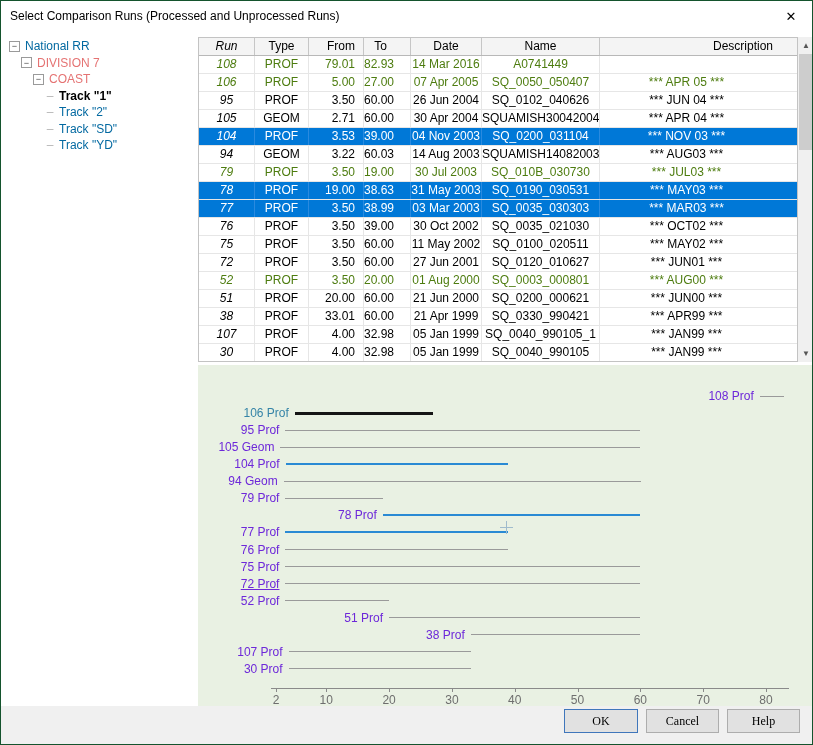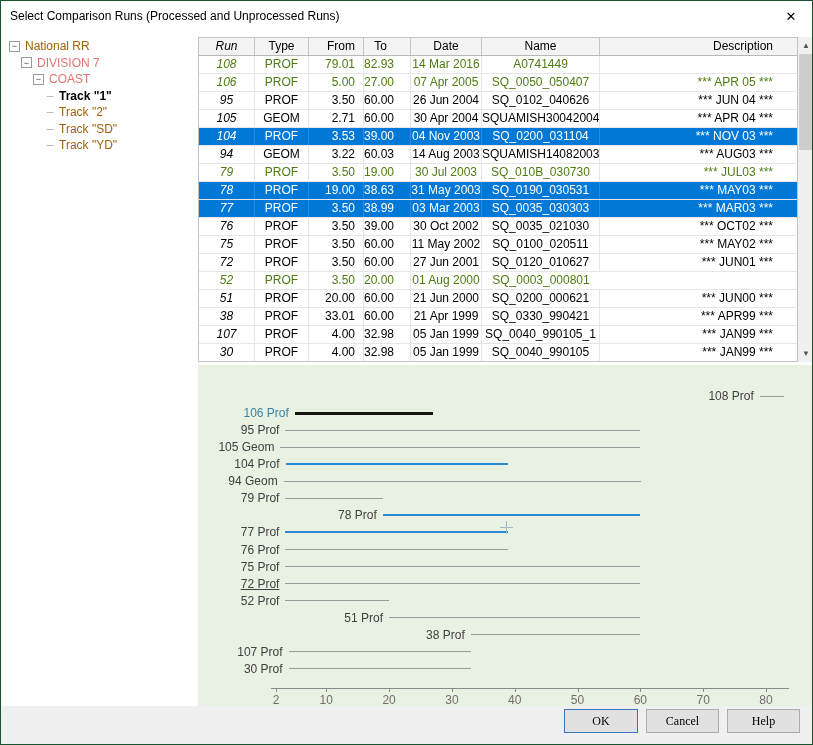--- a/index.html
+++ b/index.html
@@ -8,29 +8,29 @@
   
   .titlebar{position:absolute;left:0;top:0;width:100%;height:30px;background:#fff;display:flex;align-items:center;}
   .title{padding-left:9px;font-size:12px;}
   .closebtn{position:absolute;right:1px;top:1px;width:40px;height:28px;display:flex;align-items:center;justify-content:center;font-size:13px;color:#000;}
   
   .tree-panel{position:absolute;left:0;top:30px;width:197px;height:675px;background:#fff;padding-top:7px;box-sizing:border-box;}
   .titem{height:16.5px;display:flex;align-items:center;white-space:nowrap;}
   .expander{display:inline-flex;flex:none;width:9px;height:9px;box-sizing:content-box;border:1px solid #9a9a9a;background:#fff;color:#444;
             font-size:9px;line-height:8px;align-items:center;justify-content:center;margin-right:5px;}
   .leafdash{display:inline-block;flex:none;width:10px;color:#b5b5b5;margin-right:4px;text-align:center;}
-  .tlabel.gray{color:#a16207;} .tlabel.red{color:#e57373;} .tlabel.black{color:#000;} .tlabel.bold{font-weight:bold;}
+  .tlabel.gray{color:#0369a1;} .tlabel.red{color:#e57373;} .tlabel.black{color:#000;} .tlabel.bold{font-weight:bold;}
   
   .table-wrap{position:absolute;left:197px;top:36px;width:600px;height:325px;box-sizing:border-box;border:1px solid #c3c3c3;background:#fff;overflow:hidden;}
   .thead{display:flex;height:17px;background:#f4f4f4;border-bottom:1px solid #b8b8b8;}
   .hcell{box-sizing:border-box;border-right:1px solid #c6c6c6;font-size:12px;line-height:16px;text-align:center;overflow:hidden;white-space:nowrap;}
   .hcell:last-child{border-right:none;}
   .trow{display:flex;height:18px;box-sizing:border-box;border-bottom:1px solid #e6e6e6;}
   .tcell{box-sizing:border-box;border-right:1px solid #e6e6e6;font-size:12px;line-height:17px;overflow:hidden;white-space:nowrap;}
-  .tcell:last-child{border-right:none;}
+  .tcell:last-child{border-right:none;text-align:center;}
   .c0{width:56px;text-align:center;font-style:italic;}
   .c1{width:54px;text-align:center;}
   .c2{width:55px;text-align:right;padding-right:8px;}
   .c3{width:47px;text-align:right;padding-right:23px;}
   .c4{width:71px;text-align:center;}
   .c5{width:118px;text-align:center;}
   .c6{width:197px;text-align:right;padding-right:24px;}
   .trow.red{color:#4d7c0f;}
   .trow.selected{background:#0078d7;color:#fff;}
   .trow.selected .tcell{border-right-color:#2a8adf;border-bottom-color:#0078d7;}
@@ -39,21 +39,21 @@
   .scroll-up,.scroll-down{position:absolute;left:0;width:16px;height:17px;display:flex;align-items:center;justify-content:center;font-size:8px;color:#555;}
   .scroll-up{top:0;} .scroll-down{bottom:0;}
   .scroll-thumb{position:absolute;left:1px;top:17px;width:14px;height:96px;background:#cdcdcd;}
   
   .chart{position:absolute;left:197px;top:364px;width:616px;height:341px;background:#e9f1e3;}
   .chart-canvas{position:absolute;left:0;top:0;width:100%;height:100%;}
   .cline{position:absolute;}
   .cline.gray{background:#9a9a9a;}
   .cline.blue{background:#2a8ad4;}
   .cline.black{background:#151515;}
-  .clabel{position:absolute;width:92px;text-align:right;font-size:12px;line-height:16px;color:#404040;white-space:nowrap;}
+  .clabel{position:absolute;width:92px;text-align:right;font-size:12px;line-height:16px;color:#6d28d9;white-space:nowrap;}
   .clabel.teal{color:#3584a7;}
   .caxis{position:absolute;height:1px;background:#8a8a8a;}
   .ctick{position:absolute;width:1px;height:4px;background:#8a8a8a;}
   .cticklabel{position:absolute;width:30px;text-align:center;font-size:12px;color:#6e6e6e;}
   .cursor-h{position:absolute;left:302px;top:162px;width:13px;height:1px;background:#a0bccd;}
   .cursor-v{position:absolute;left:308px;top:156px;width:1px;height:13px;background:#a0bccd;}
   
   .bottombar{position:absolute;left:0;top:705px;width:813px;height:40px;background:#f0f0f0;}
   .btn{position:absolute;top:3px;height:24px;box-sizing:border-box;background:#e1e1e1;border:1px solid #adadad;
        font-family:Liberation Serif, serif;font-size:12px;padding:0;line-height:21px;}
@@ -223,20 +223,21 @@
           <div class="tcell c5">SQ_0120_010627</div>
           <div class="tcell c6">*** JUN01 ***</div>
         </div>
         <div class="trow red">
           <div class="tcell c0">52</div>
           <div class="tcell c1">PROF</div>
           <div class="tcell c2">3.50</div>
           <div class="tcell c3">20.00</div>
           <div class="tcell c4">01 Aug 2000</div>
           <div class="tcell c5">SQ_0003_000801</div>
+          <div class="tcell c6">*** AUG00 ***</div>
         </div>
         <div class="trow normal">
           <div class="tcell c0">51</div>
           <div class="tcell c1">PROF</div>
           <div class="tcell c2">20.00</div>
           <div class="tcell c3">60.00</div>
           <div class="tcell c4">21 Jun 2000</div>
           <div class="tcell c5">SQ_0200_000621</div>
           <div class="tcell c6">*** JUN00 ***</div>
         </div>

